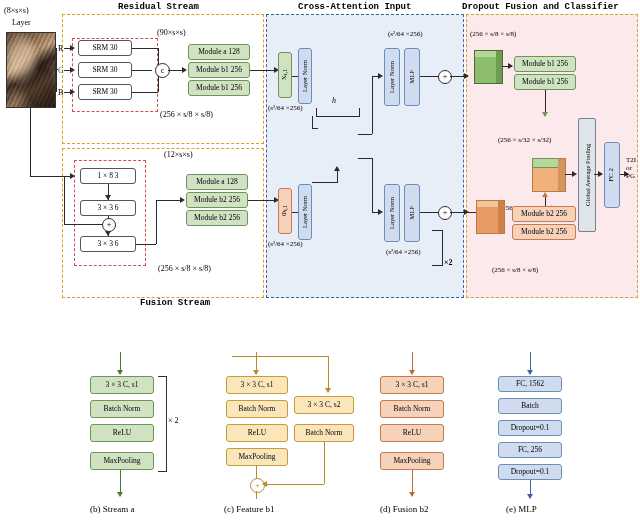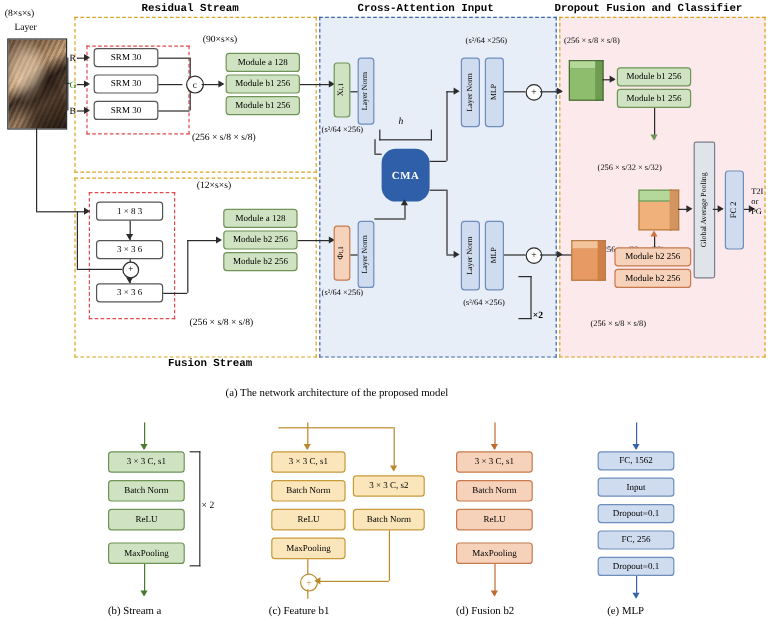--- a/index.html
+++ b/index.html
@@ -148,21 +148,21 @@
   <div class="box white abs" style="left:78px; top:40px; width:54px; height:16px;">SRM 30</div>
   <div class="box white abs" style="left:78px; top:62px; width:54px; height:16px;">SRM 30</div>
   <div class="box white abs" style="left:78px; top:84px; width:54px; height:16px;">SRM 30</div>
 
   <div class="ln hln" style="left:132px; top:48px; width:26px;"></div>
   <div class="ln hln" style="left:132px; top:70px; width:20px;"></div>
   <div class="ln hln" style="left:132px; top:92px; width:26px;"></div>
   <div class="ln vln" style="left:158px; top:48px; height:44px;"></div>
   <div class="circ" style="left:155px; top:63px; width:13px; height:13px;">c</div>
 
-  <div class="abs lbl" style="left:169px; top:28px;">(90×s×s)</div>
+  <div class="abs lbl" style="left:157px; top:28px;">(90×s×s)</div>
   <div class="ln hln" style="left:168px; top:70px; width:16px;"></div>
   <div class="arrowR" style="left:182px; top:67px;"></div>
 
   <div class="box green abs" style="left:188px; top:44px; width:62px; height:16px;">Module a 128</div>
   <div class="box green abs" style="left:188px; top:62px; width:62px; height:16px;">Module b1 256</div>
   <div class="box green abs" style="left:188px; top:80px; width:62px; height:16px;">Module b1 256</div>
 
   <div class="abs lbl" style="left:160px; top:110px;">(256 × s/8 × s/8)</div>
 
   <div class="ln hln" style="left:250px; top:70px; width:26px;"></div>
@@ -218,21 +218,20 @@
   <div class="box blue abs" style="left:298px; top:184px; width:14px; height:56px; padding:0;">
     <span class="vtext" style="font-size:6.5px;">Layer Norm</span>
   </div>
 
   <div class="ln hln" style="left:292px; top:76px; width:6px;"></div>
   <div class="ln hln" style="left:292px; top:212px; width:6px;"></div>
 
   <div class="abs lbl" style="left:332px; top:96px; font-style:italic;">h</div>
   <div class="abs" style="left:316px; top:108px; width:42px; height:8px; border-bottom:1px solid #2b2b2b; border-left:1px solid #2b2b2b; border-right:1px solid #2b2b2b;"></div>
 
-  <div class="cma" style="left:318px; top:124px; width:40px; height:44px;">CMA</div>
 
   <div class="ln vln" style="left:312px; top:116px; height:12px;"></div>
   <div class="ln hln" style="left:312px; top:128px; width:6px;"></div>
   <div class="ln vln" style="left:337px; top:168px; height:14px;"></div>
   <div class="arrowU" style="left:334px; top:166px;"></div>
   <div class="ln hln" style="left:312px; top:182px; width:26px;"></div>
 
   <div class="ln hln" style="left:358px; top:134px; width:14px;"></div>
   <div class="ln vln" style="left:372px; top:76px; height:58px;"></div>
   <div class="ln hln" style="left:372px; top:76px; width:8px;"></div>
@@ -319,21 +318,20 @@
   <div class="arrowR" style="left:598px; top:171px;"></div>
 
   <div class="box blue abs" style="left:604px; top:142px; width:16px; height:66px; padding:0;">
     <span class="vtext" style="font-size:7px;">FC  2</span>
   </div>
 
   <div class="ln hln" style="left:620px; top:174px; width:8px;"></div>
   <div class="arrowR" style="left:624px; top:171px;"></div>
   <div class="abs lbl" style="left:626px; top:156px; font-size:7px; white-space:pre-line; width:14px; line-height:1.15;">T2I or PG</div>
 
-  <div class="abs caption" style="left:188px; top:322px;">(a) The network architecture of the proposed model</div>
 
   <div class="abs" style="left:84px; top:352px; width:118px; height:166px;">
     <div class="ln vln" style="left:36px; top:0px; height:22px; background:#4a7a30;"></div>
     <div class="arrowD" style="left:33px; top:18px; border-top-color:#4a7a30;"></div>
     <div class="box green abs" style="left:6px; top:24px; width:64px; height:18px; font-size:7.5px;">3 × 3 C, s1</div>
     <div class="box green abs" style="left:6px; top:48px; width:64px; height:18px; font-size:7.5px;">Batch Norm</div>
     <div class="box green abs" style="left:6px; top:72px; width:64px; height:18px; font-size:7.5px;">ReLU</div>
     <div class="box green abs" style="left:6px; top:100px; width:64px; height:18px; font-size:7.5px;">MaxPooling</div>
     <div class="abs" style="left:74px; top:24px; width:8px; height:94px; border-right:1.2px solid #333; border-top:1.2px solid #333; border-bottom:1.2px solid #333;"></div>
     <div class="abs lbl" style="left:84px; top:64px;">× 2</div>
@@ -377,21 +375,21 @@
     <div class="box orange abs" style="left:4px; top:100px; width:64px; height:18px; font-size:7.5px;">MaxPooling</div>
     <div class="ln vln" style="left:36px; top:118px; height:26px; background:#c06a32;"></div>
     <div class="arrowD" style="left:33px; top:140px; border-top-color:#c06a32;"></div>
     <div class="abs caption" style="left:4px; top:152px;">(d) Fusion b2</div>
   </div>
 
   <div class="abs" style="left:494px; top:352px; width:110px; height:166px;">
     <div class="ln vln" style="left:36px; top:0px; height:22px; background:#3a63a8;"></div>
     <div class="arrowD" style="left:33px; top:18px; border-top-color:#3a63a8;"></div>
     <div class="box blue abs" style="left:4px; top:24px; width:64px; height:16px; font-size:7.5px;">FC,  1562</div>
-    <div class="box blue abs" style="left:4px; top:46px; width:64px; height:16px; font-size:7.5px;">Input</div>
+    <div class="box blue abs" style="left:4px; top:46px; width:64px; height:16px; font-size:7.5px;">Batch</div>
     <div class="box blue abs" style="left:4px; top:68px; width:64px; height:16px; font-size:7.5px;">Dropout=0.1</div>
     <div class="box blue abs" style="left:4px; top:90px; width:64px; height:16px; font-size:7.5px;">FC,  256</div>
     <div class="box blue abs" style="left:4px; top:112px; width:64px; height:16px; font-size:7.5px;">Dropout=0.1</div>
     <div class="ln vln" style="left:36px; top:128px; height:18px; background:#3a63a8;"></div>
     <div class="arrowD" style="left:33px; top:142px; border-top-color:#3a63a8;"></div>
     <div class="abs caption" style="left:12px; top:152px;">(e) MLP</div>
   </div>
 
 </div>
 

